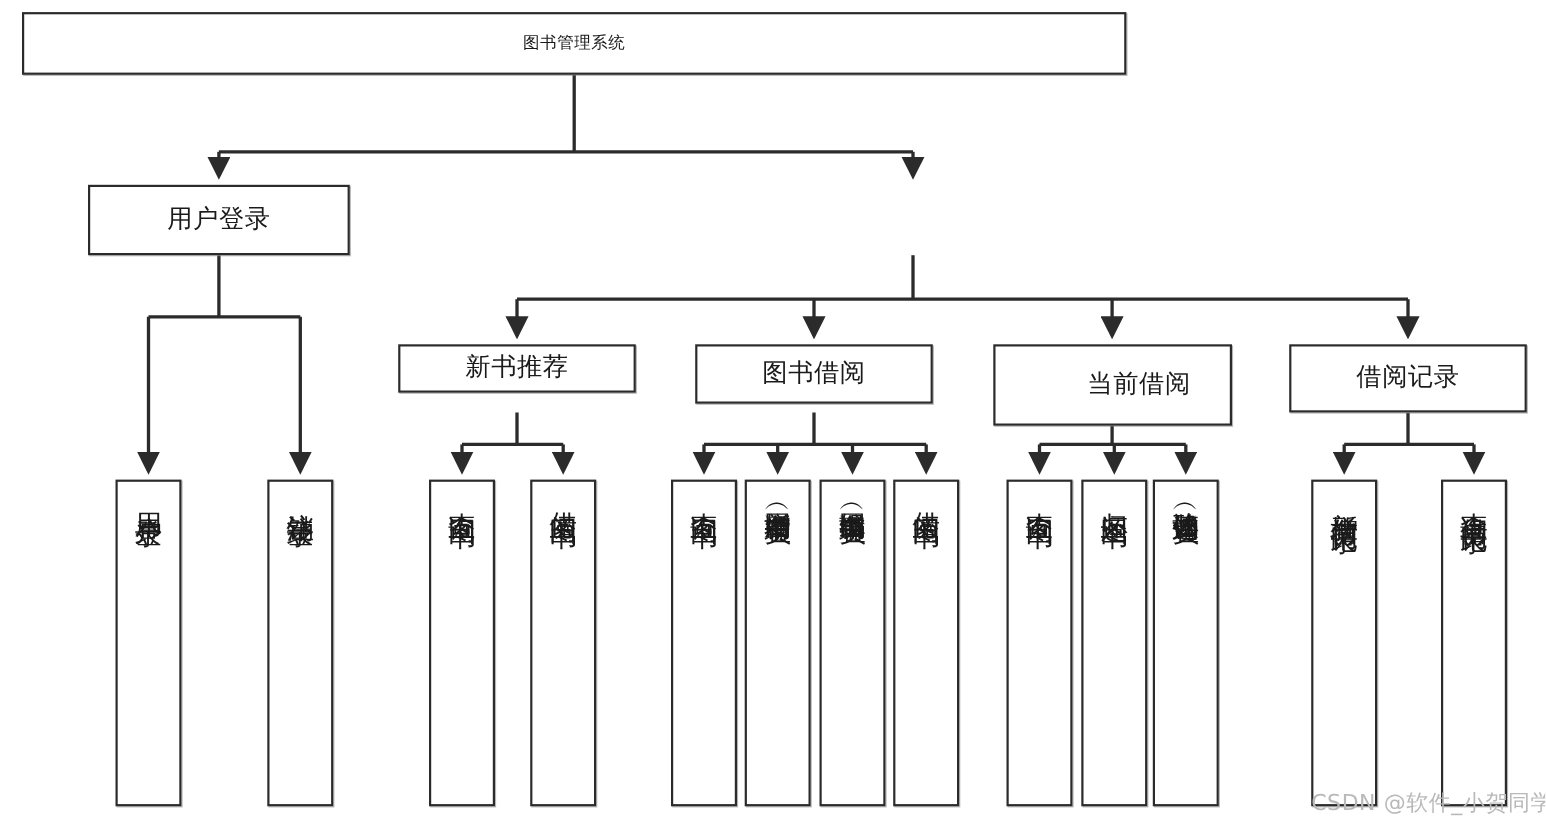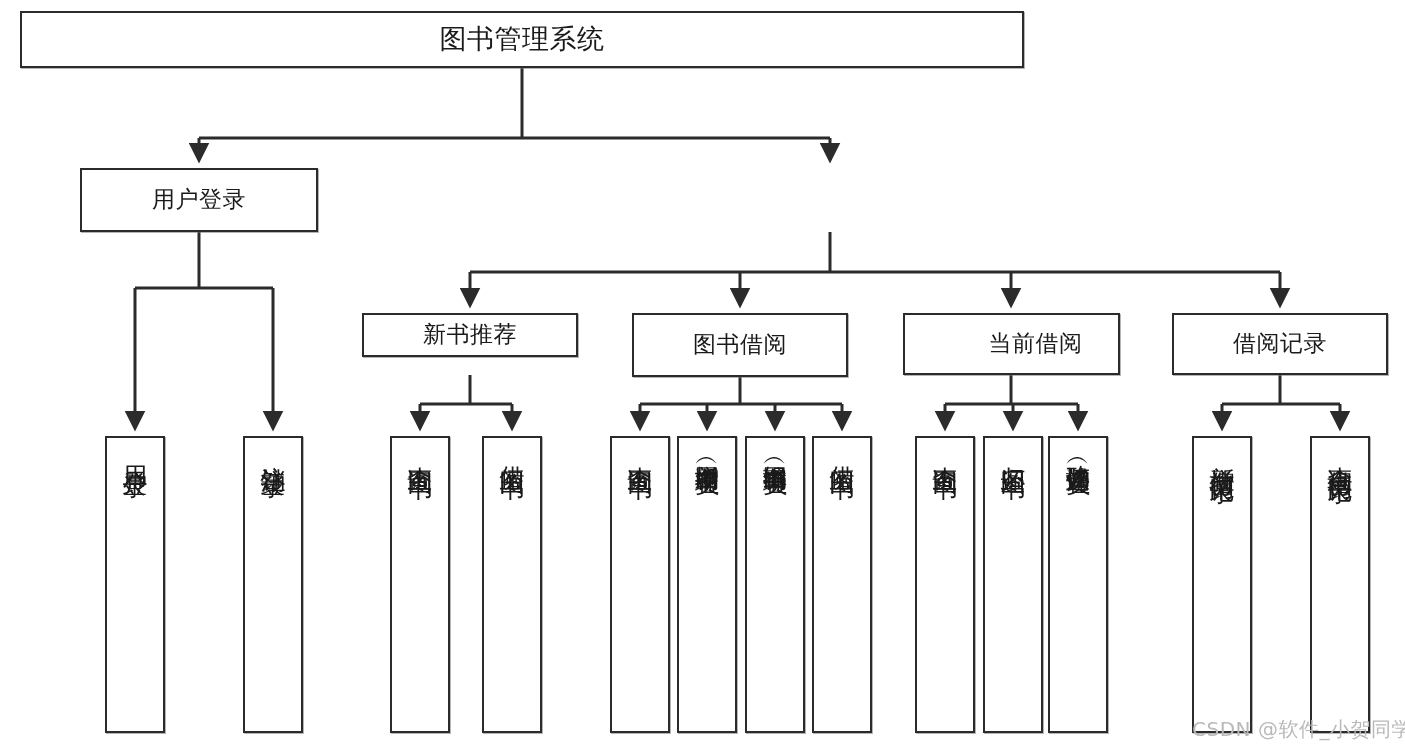--- a/index.html
+++ b/index.html
@@ -41,21 +41,21 @@
     display: block;
     text-align: center;
     line-height: 1.12;
     white-space: pre;
   }
   .node.horiz .label {
     font-size: 23px;
     letter-spacing: 0.5px;
   }
   .node.root .label {
-    font-size: 27px;
+    font-size: 15px;
   }
   .node.vert {
     align-items: flex-start;
     padding-top: 8px;
   }
   .node.vert .label {
     writing-mode: vertical-rl;
     text-orientation: upright;
     font-size: 25px;
     line-height: 1.0;
@@ -134,24 +134,24 @@
     <span class="label">图书管理系统</span>
   </div>
 
   <div class="node horiz" style="left:80px; top:168px; width:238px; height:64px;">
     <span class="label">用户登录</span>
   </div>
 
   <div class="node horiz" style="left:362px; top:313px; width:216px; height:44px;">
     <span class="label">新书推荐</span>
   </div>
-  <div class="node horiz" style="left:632px; top:313px; width:216px; height:64px;">
+  <div class="node horiz" style="left:632px; top:313px; width:216px; height:54px;">
     <span class="label">图书借阅</span>
   </div>
-  <div class="node horiz" style="left:903px; top:313px; width:217px; height:62px;padding-left:48px;">
+  <div class="node horiz" style="left:903px; top:313px; width:217px; height:74px;padding-left:48px;">
     <span class="label">当前借阅</span>
   </div>
   <div class="node horiz" style="left:1172px; top:313px; width:216px; height:62px;">
     <span class="label">借阅记录</span>
   </div>
 
   <div class="node vert" style="left:105px; top:436px; width:60px; height:297px;">
     <span class="label">用户登录</span>
   </div>
   <div class="node vert" style="left:243px; top:436px; width:60px; height:297px;">

